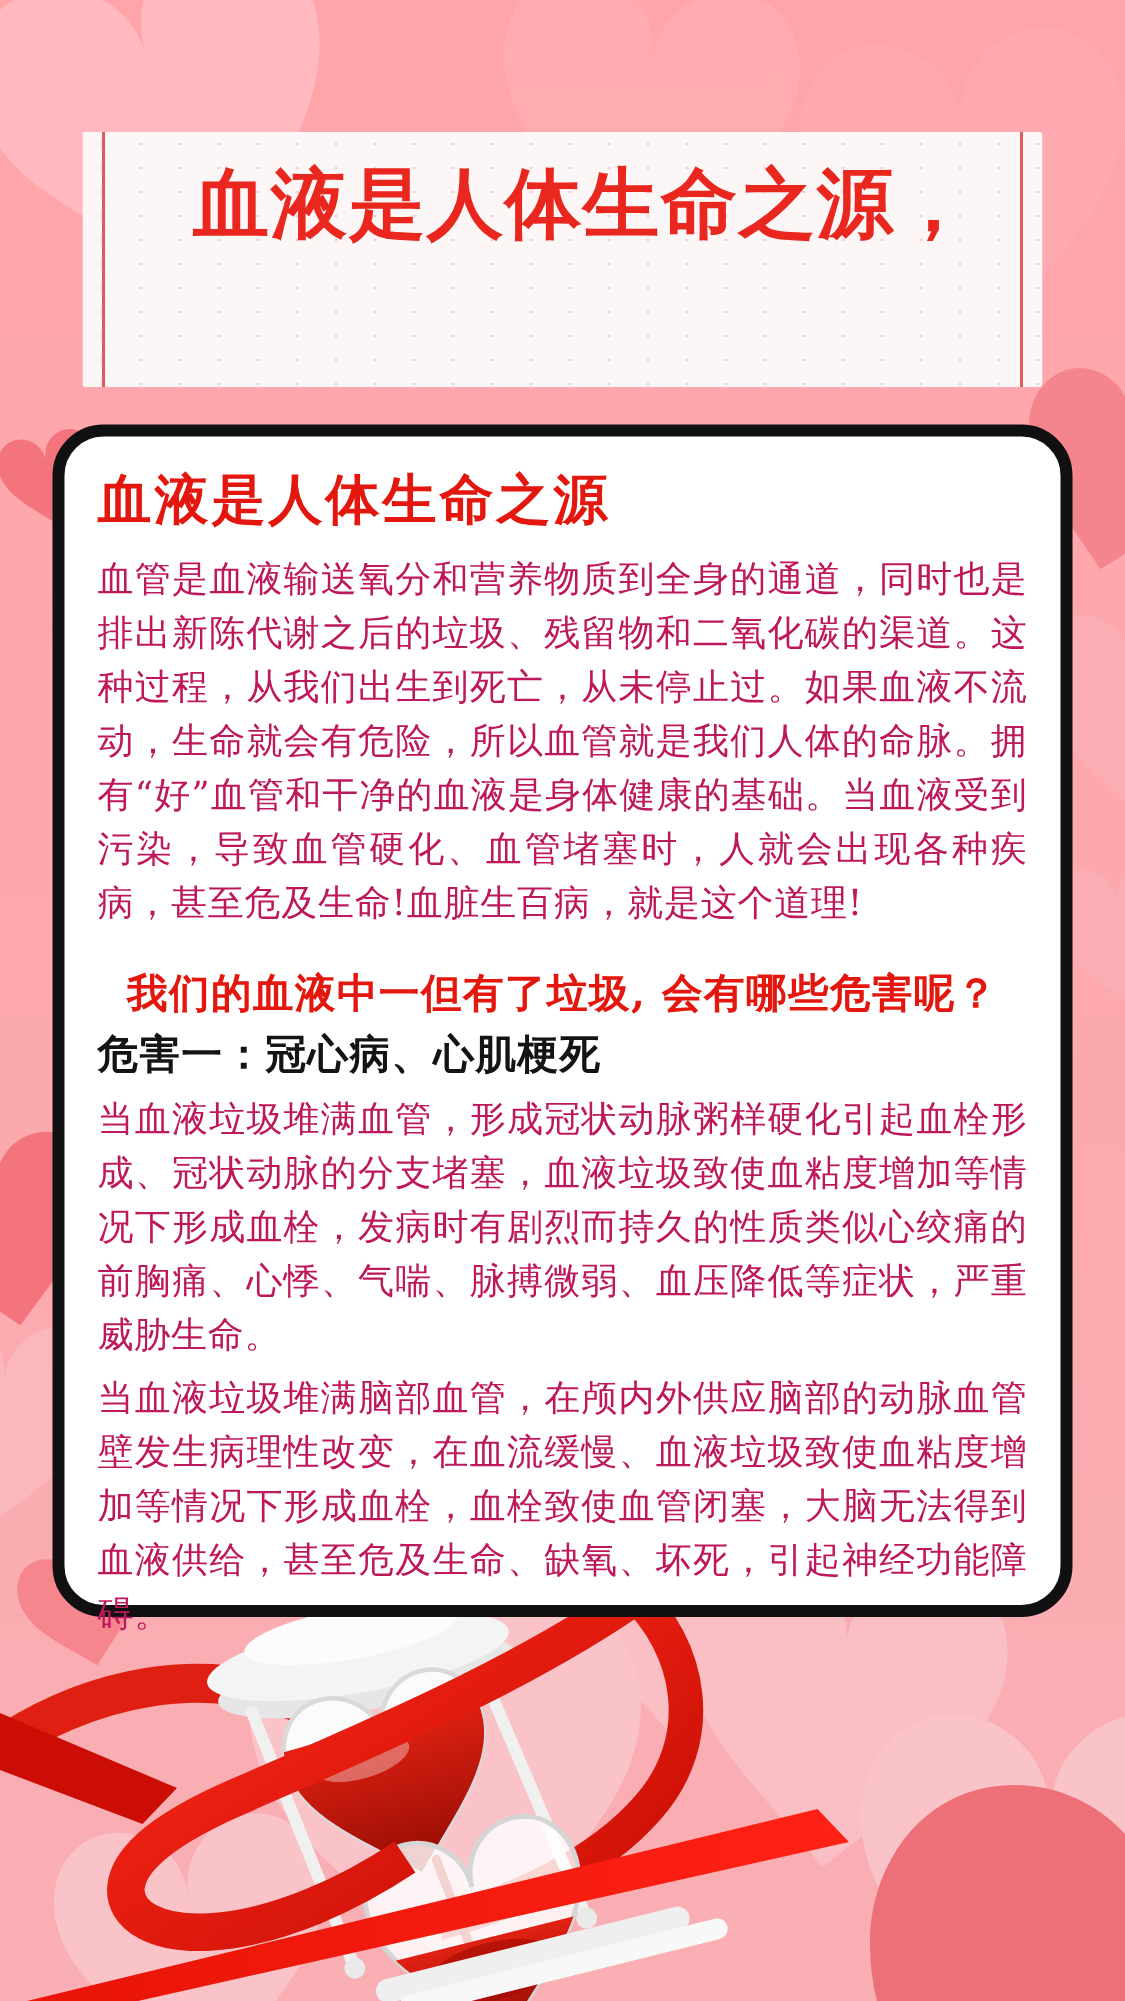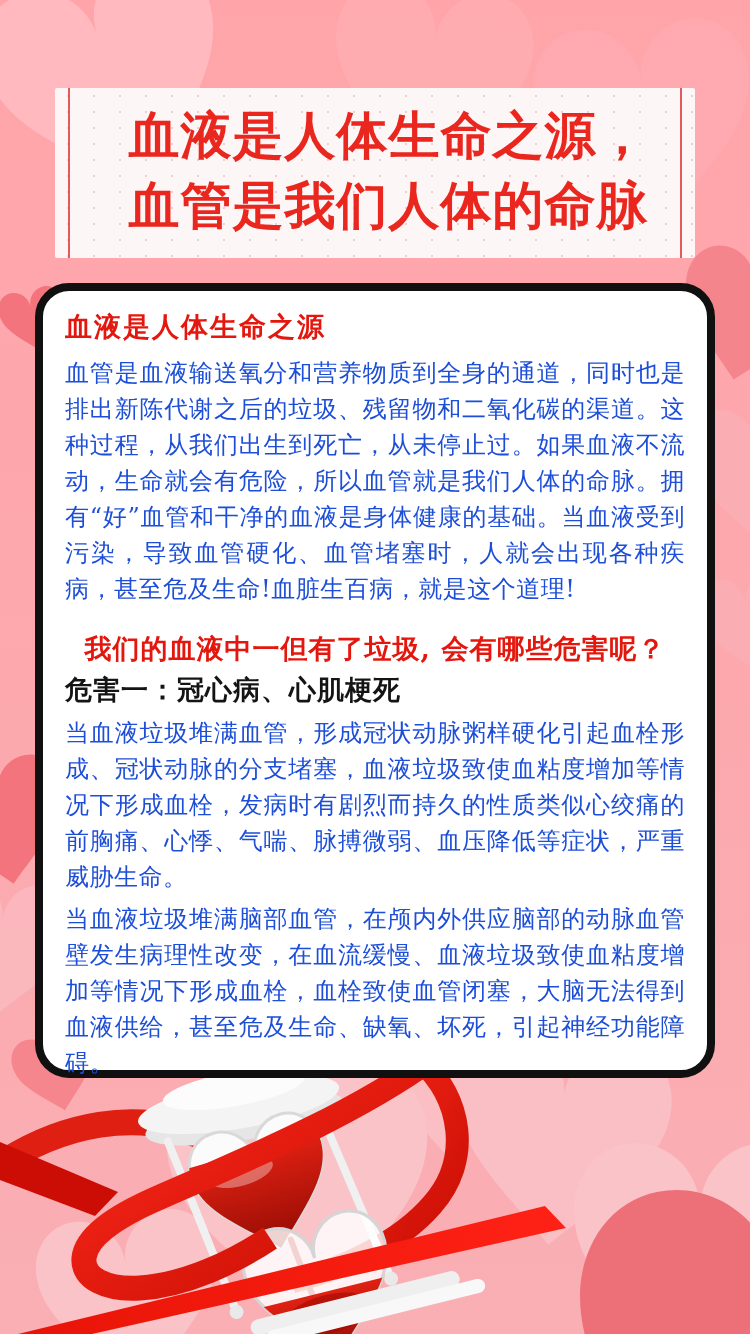--- a/index.html
+++ b/index.html
@@ -31,26 +31,26 @@
   }
   .header-title span{display:block;}
 
   .main-card{
     position:absolute;left:35px;top:283px;width:680px;height:795px;
     box-sizing:border-box;background-color:#FFFFFF;
     border:8px solid #101010;border-radius:34px;
     padding:0 22px;z-index:2;
   }
   .intro-heading{
-    margin:18px 0 0;font-size:27px;font-weight:700;letter-spacing:2px;
+    margin:18px 0 0;font-size:36px;font-weight:700;letter-spacing:2px;
     color:#E3170D;font-family:"DejaVu Serif",serif;
   }
   .body-text{
     margin:10px 0 0;font-size:24px;line-height:36px;letter-spacing:.5px;
-    color:#1d4ed8;text-align:justify;font-family:"DejaVu Serif",serif;
+    color:#be185d;text-align:justify;font-family:"DejaVu Serif",serif;
   }
   .question-heading{
     margin:24px 0 0;font-size:27px;font-weight:700;letter-spacing:1px;
     color:#E3170D;font-family:"DejaVu Serif",serif;text-align:center;
   }
   .hazard-heading{
     margin:5px 0 0;font-size:27px;font-weight:700;letter-spacing:1px;
     color:#141414;font-family:"Liberation Sans",sans-serif;
   }
   .hazard-heading.second{margin-top:20px;}
@@ -148,21 +148,20 @@
 
     <g>
       <path d="M432,28 C352,86 240,132 158,168 C112,188 86,208 84,228 C82,248 106,260 140,258 C186,255 234,232 270,208" fill="none" stroke="url(#ribbonG)" stroke-width="25"></path>
       <path d="M18,304 L545,176 L566,198 L92,304 Z" fill="url(#bandG)"></path>
     </g>
   </svg>
 
   <div class="header-card dots">
     <h1 class="header-title">
       <span>血液是人体生命之源，</span>
-      <span>血管是我们人体的命脉</span>
     </h1>
   </div>
 
   <div class="main-card">
     <h2 class="intro-heading">血液是人体生命之源</h2>
     <p class="body-text">血管是血液输送氧分和营养物质到全身的通道，同时也是排出新陈代谢之后的垃圾、残留物和二氧化碳的渠道。这种过程，从我们出生到死亡，从未停止过。如果血液不流动，生命就会有危险，所以血管就是我们人体的命脉。拥有“好”血管和干净的血液是身体健康的基础。当血液受到污染，导致血管硬化、血管堵塞时，人就会出现各种疾病，甚至危及生命!血脏生百病，就是这个道理!</p>
 
     <h3 class="question-heading">我们的血液中一但有了垃圾, 会有哪些危害呢？</h3>
 
     <h4 class="hazard-heading">危害一：冠心病、心肌梗死</h4>

